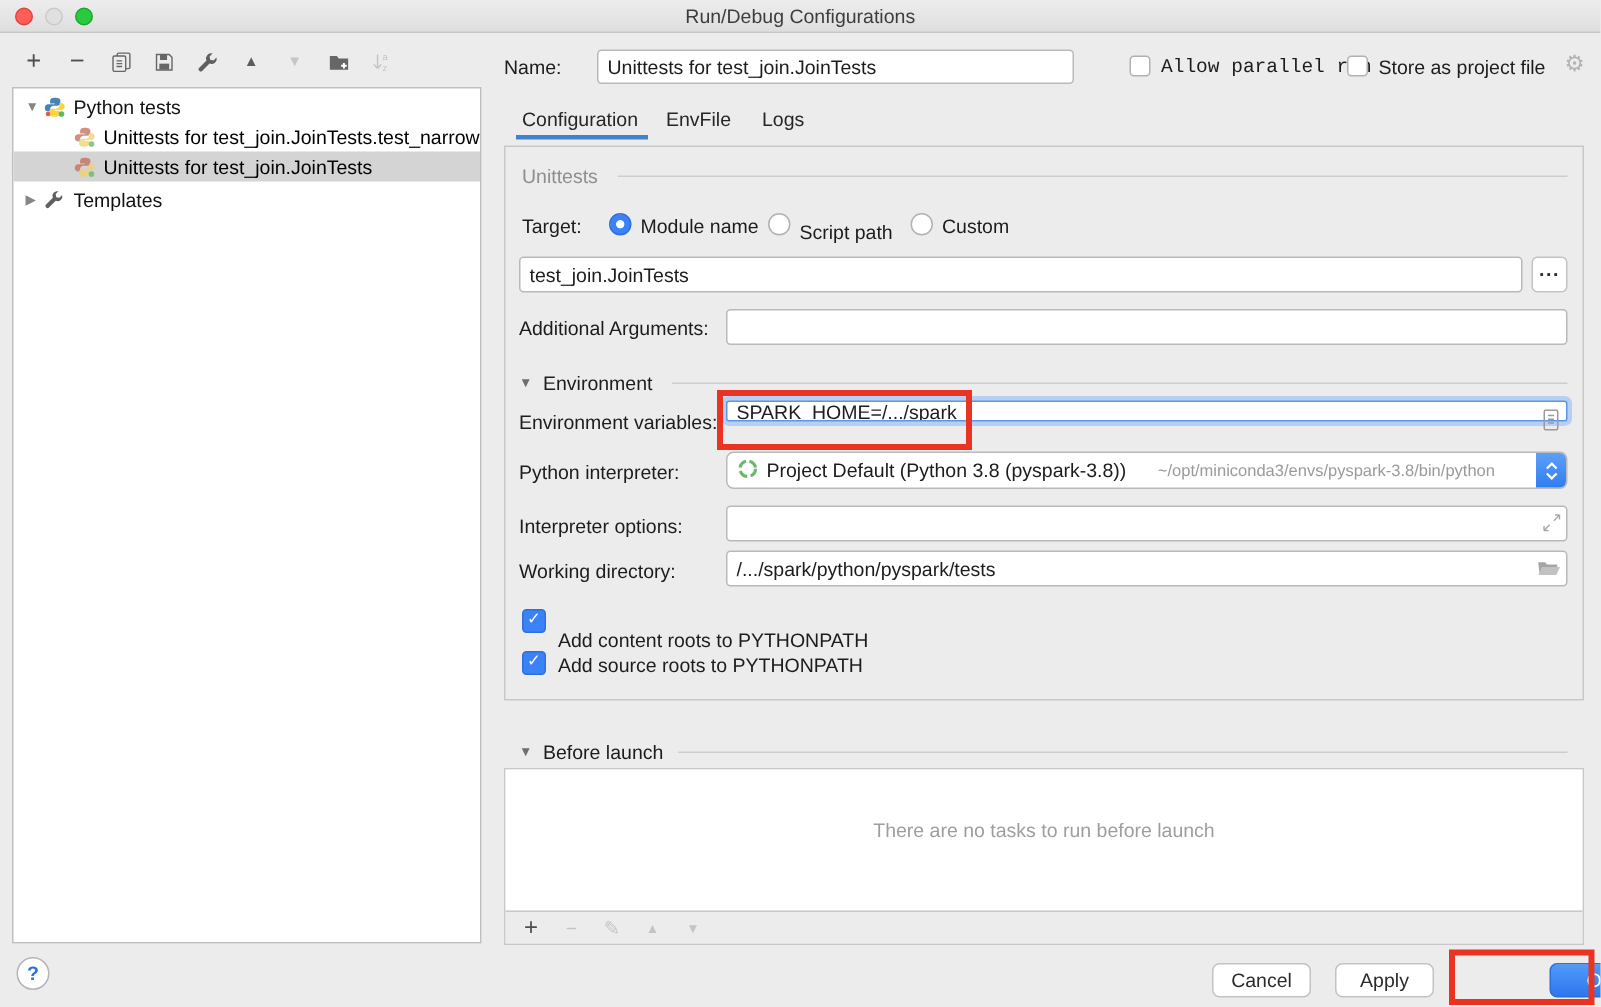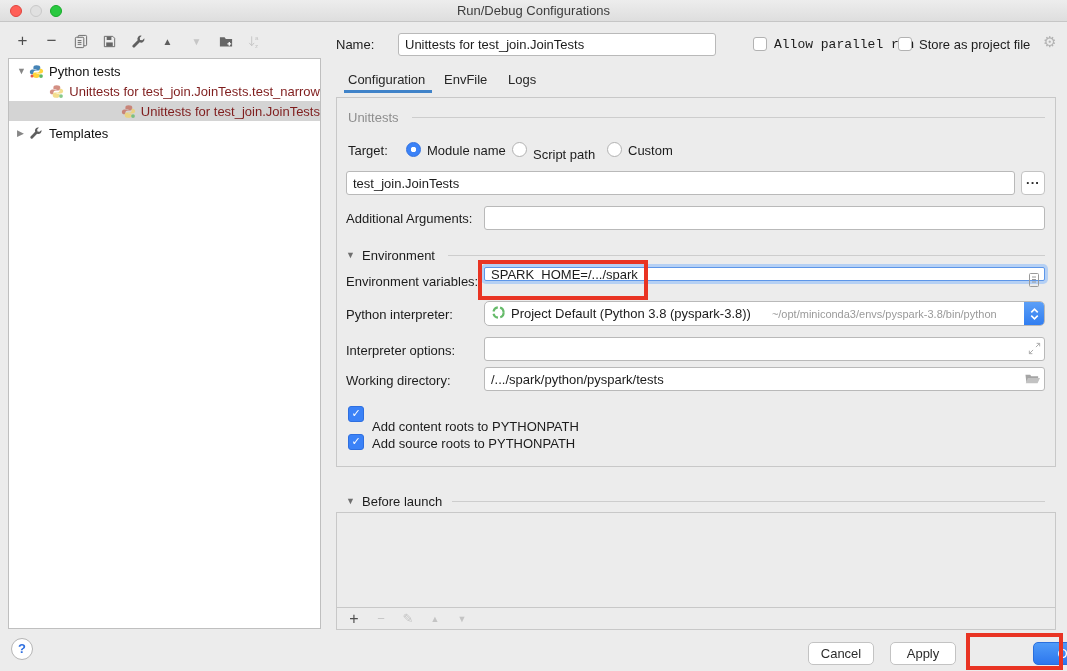--- a/index.html
+++ b/index.html
@@ -25,21 +25,21 @@
   .side-toolbar { position:absolute; top:31px; left:14px; display:flex; gap:12px; align-items:center; height:20px; }
   .tbtn { width:17px; height:18px; display:flex; align-items:center; justify-content:center; cursor:default; }
   .tbtn.txt { font-size:17px; color:#4e4e4e; line-height:16px; }
   .tbtn.tri { font-size:10px; color:#5d5d5d; }
   .tbtn.disabled { color:#c6c6c6; }
 
   .tree-panel { position:absolute; left:8px; top:58px; width:313px; height:571px;
     background:#fff; border:1px solid #bfbfbf; overflow:hidden; }
   .tree-row { height:20px; display:flex; align-items:center; white-space:nowrap; overflow:hidden; }
   .tree-row .chev { width:12px; margin-left:8px; font-size:9px; color:#868686; flex:0 0 auto; }
-  .tree-row.child { padding-left:52px; color:#7f1d1d;justify-content:flex-end; }
+  .tree-row.child { padding-left:40px; color:#000000; }
   .tree-row.selected { background:#d4d4d4; }
   .tree-row .bold { font-weight:normal; color:#111; }
   .ticon { width:15px; height:15px; margin-right:5px; flex:0 0 auto; }
   .ticon svg { display:block; }
   .faded { opacity:.75; }
 
   .help-btn { position:absolute; left:11px; top:638px; width:22px; height:22px; border-radius:50%;
     background:#fff; border:1px solid #b5b5b5; color:#2f6fe0; font-weight:bold;
     text-align:center; line-height:20px; font-size:13px; }
 
@@ -264,20 +264,23 @@
 <div class="cb checked" style="left:348px; top:406px;">✓</div>
 <div class="lbl" style="left:372px; top:408px;margin-top:11px;">Add content roots to PYTHONPATH</div>
 <div class="cb checked" style="left:348px; top:434px;">✓</div>
 <div class="lbl" style="left:372px; top:436px;">Add source roots to PYTHONPATH</div>
 
 <div class="sec-arrow" style="left:346px; top:496px;">▼</div>
 <div class="lbl" style="left:362px; top:494px;">Before launch</div>
 <div class="hline" style="left:452px; top:501px; width:593px;"></div>
 
 <div class="bl-box">
+  <div class="bl-white">
+    <div class="bl-empty">There are no tasks to run before launch</div>
+  </div>
   <div class="bl-toolbar">
     <span class="bl-ic dark">+</span>
     <span class="bl-ic">−</span>
     <span class="bl-ic">✎</span>
     <span class="bl-ic small">▲</span>
     <span class="bl-ic small">▼</span>
   </div>
 </div>
 
 <div class="help-btn">?</div>

